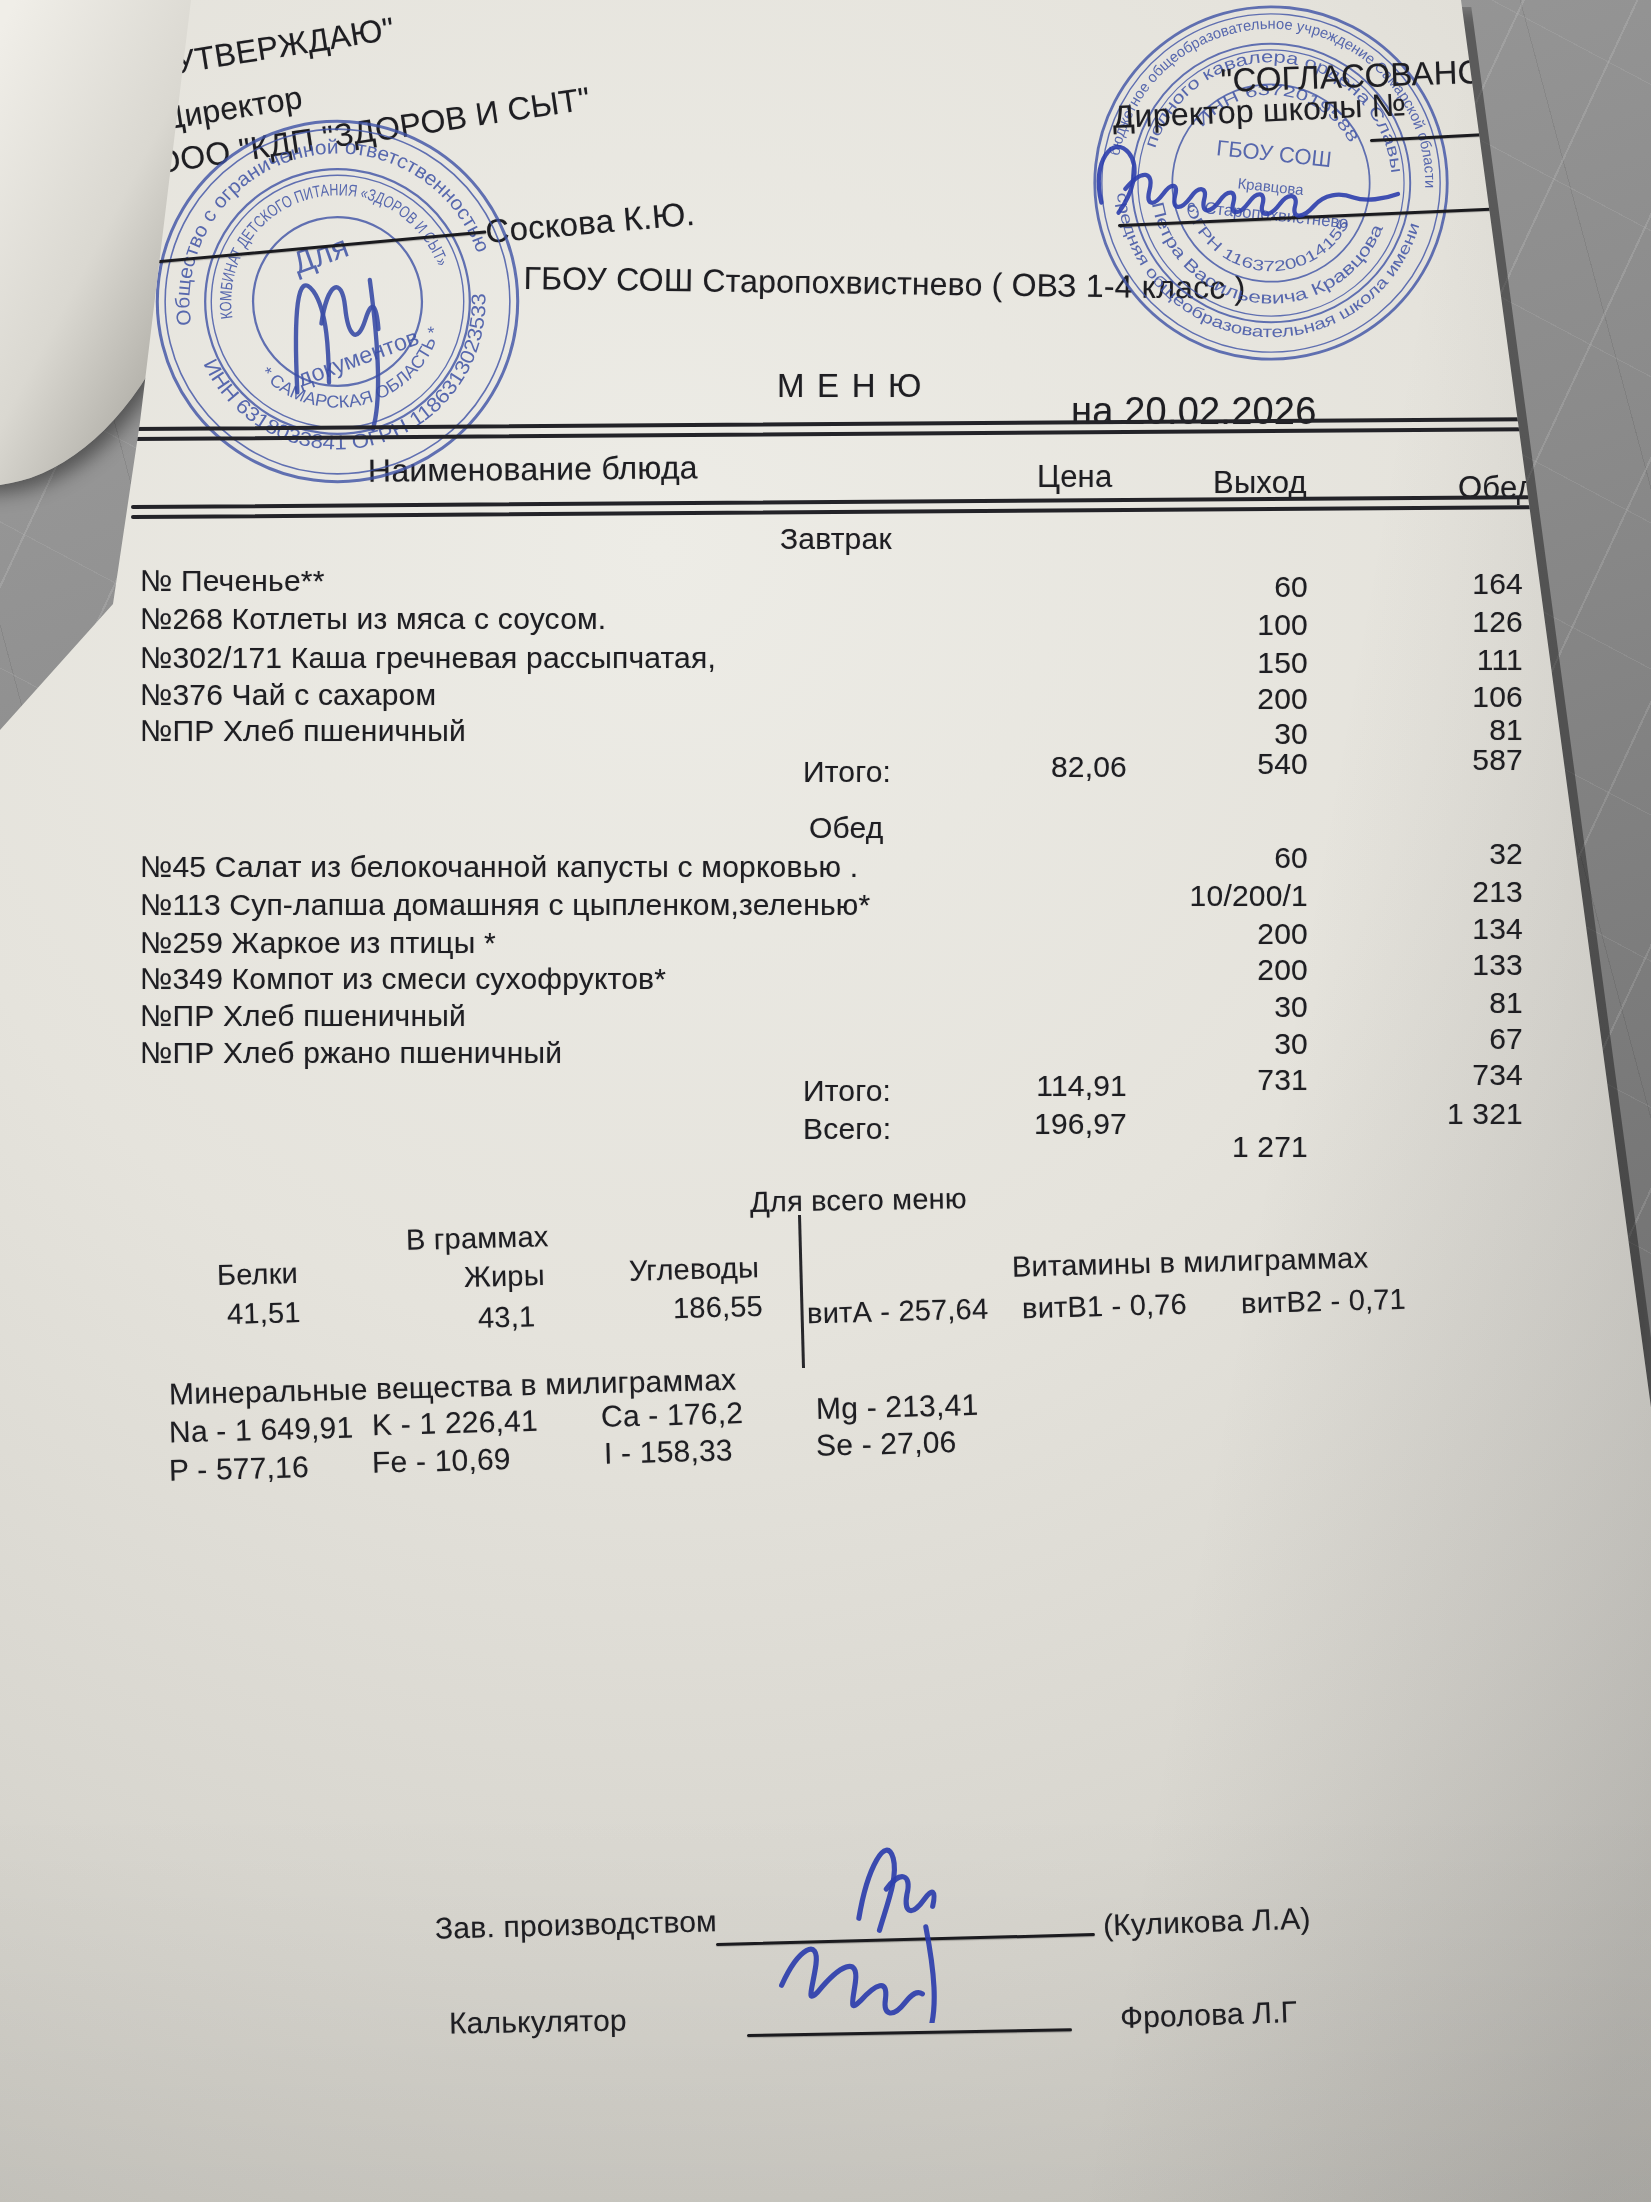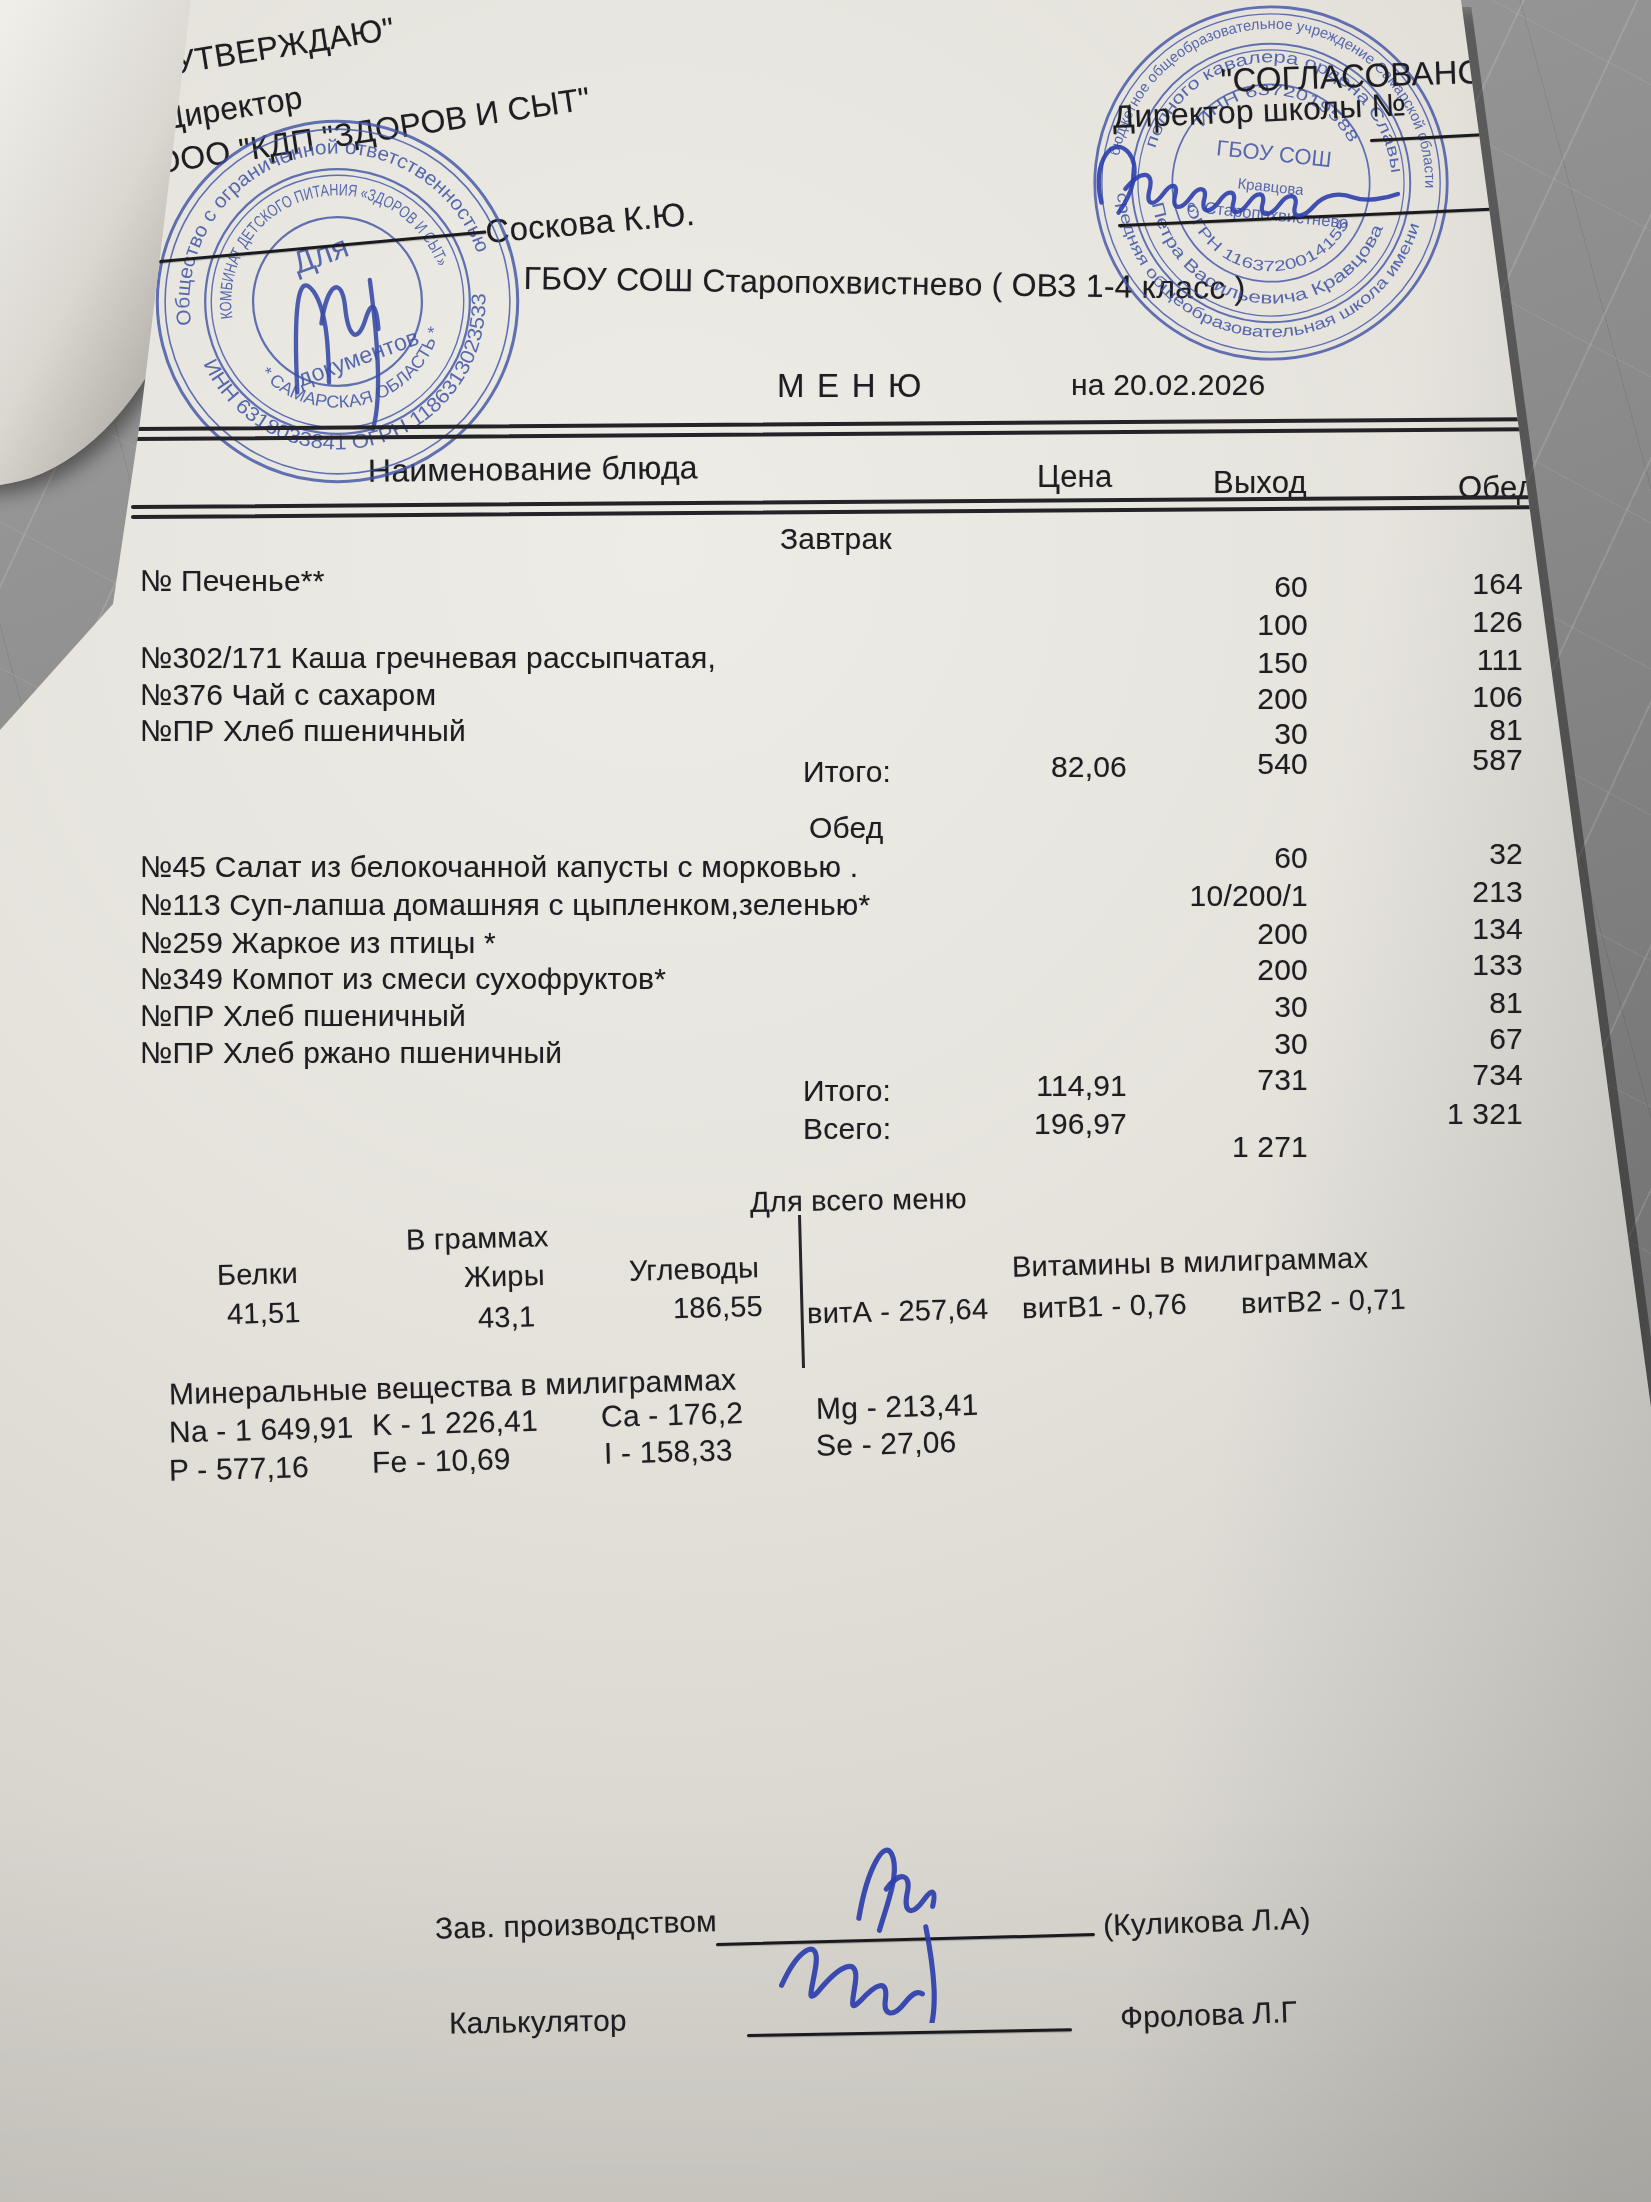--- a/index.html
+++ b/index.html
@@ -127,37 +127,38 @@
     <svg class="sig" style="left:1082px;top:110px;" width="361" height="120" viewBox="0 0 420 140">
       <g fill="none" stroke="#2c3ead" stroke-width="5" stroke-linecap="round" stroke-opacity=".9">
         <path d="M22,108 C10,60 36,28 54,50 C68,67 58,98 42,120"></path>
         <path d="M50,92 C70,68 84,72 78,94 C74,110 82,114 94,98 C104,84 112,86 108,100 C104,116 114,118 126,102 C136,88 146,90 142,104 C138,120 148,122 160,106 C170,92 180,94 176,108 C172,122 182,124 194,108 C204,94 214,96 210,110 C206,124 218,126 230,110 C240,96 252,98 248,112 C244,126 256,128 270,112 C282,98 300,96 316,102 C330,107 352,104 368,98"></path>
       </g>
     </svg>
 
     <span class="t" style="left:524px;top:260px;font-size:32px;transform:rotate(.8deg);transform-origin:left top;">ГБОУ СОШ  Старопохвистнево  (  ОВЗ  1-4 класс )</span>
 
     <span class="t b" style="left:777px;top:367px;font-size:33px;letter-spacing:1.7px;">М Е Н Ю</span>
-    <span class="t" style="left:1071px;top:368px;font-size:30px;">на  20.02.2026</span>
+    <span class="t" style="left:1071px;top:390px;font-size:38px;">на  20.02.2026</span>
 
     <div class="rule" style="top:427px;"></div>
     <div class="rule" style="top:437px;"></div>
     <span class="t" style="left:368px;top:451px;font-size:32px;transform:rotate(-.6deg);">Наименование блюда</span>
     <span class="t" style="left:1037px;top:459px;font-size:31px;">Цена</span>
     <span class="t" style="left:1213px;top:465px;font-size:31px;">Выход</span>
     <span class="t" style="left:1458px;top:470px;font-size:31px;">Обед</span>
     <div class="rule" style="top:505px;"></div>
     <div class="rule" style="top:515px;"></div>
 
     <span class="t b" style="left:780px;top:522px;">Завтрак</span>
 
     <span class="t" style="left:140px;top:564px;">№ Печенье**</span>
     <span class="t num out" style="top:570px;">60</span>
     <span class="t num kcal" style="top:567px;">164</span>
 
+    <span class="t" style="left:140px;top:602px;">№268 Котлеты из мяса с  соусом.</span>
     <span class="t num out" style="top:608px;">100</span>
     <span class="t num kcal" style="top:605px;">126</span>
 
     <span class="t" style="left:140px;top:641px;">№302/171 Каша гречневая  рассыпчатая,</span>
     <span class="t num out" style="top:646px;">150</span>
     <span class="t num kcal" style="top:643px;">111</span>
 
     <span class="t" style="left:140px;top:678px;">№376 Чай с сахаром</span>
     <span class="t num out" style="top:682px;">200</span>
     <span class="t num kcal" style="top:680px;">106</span>

